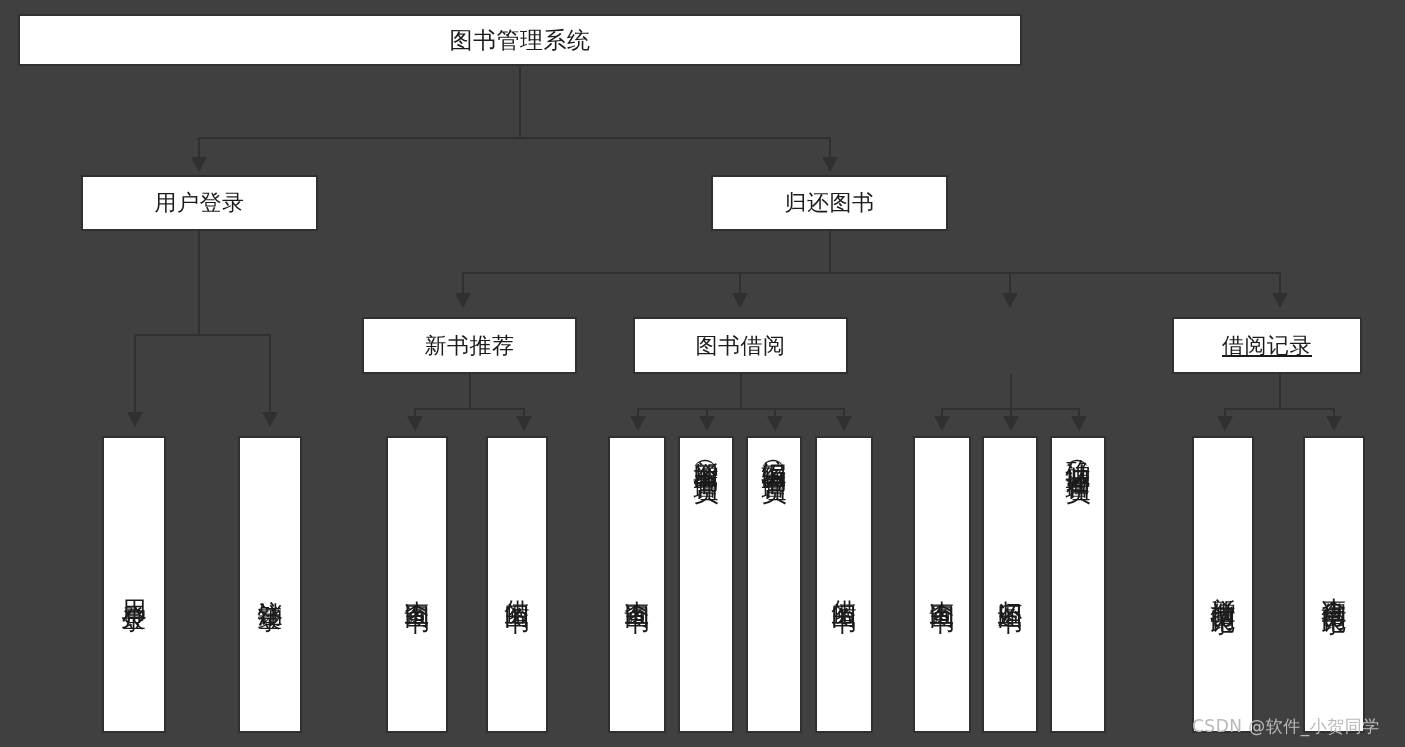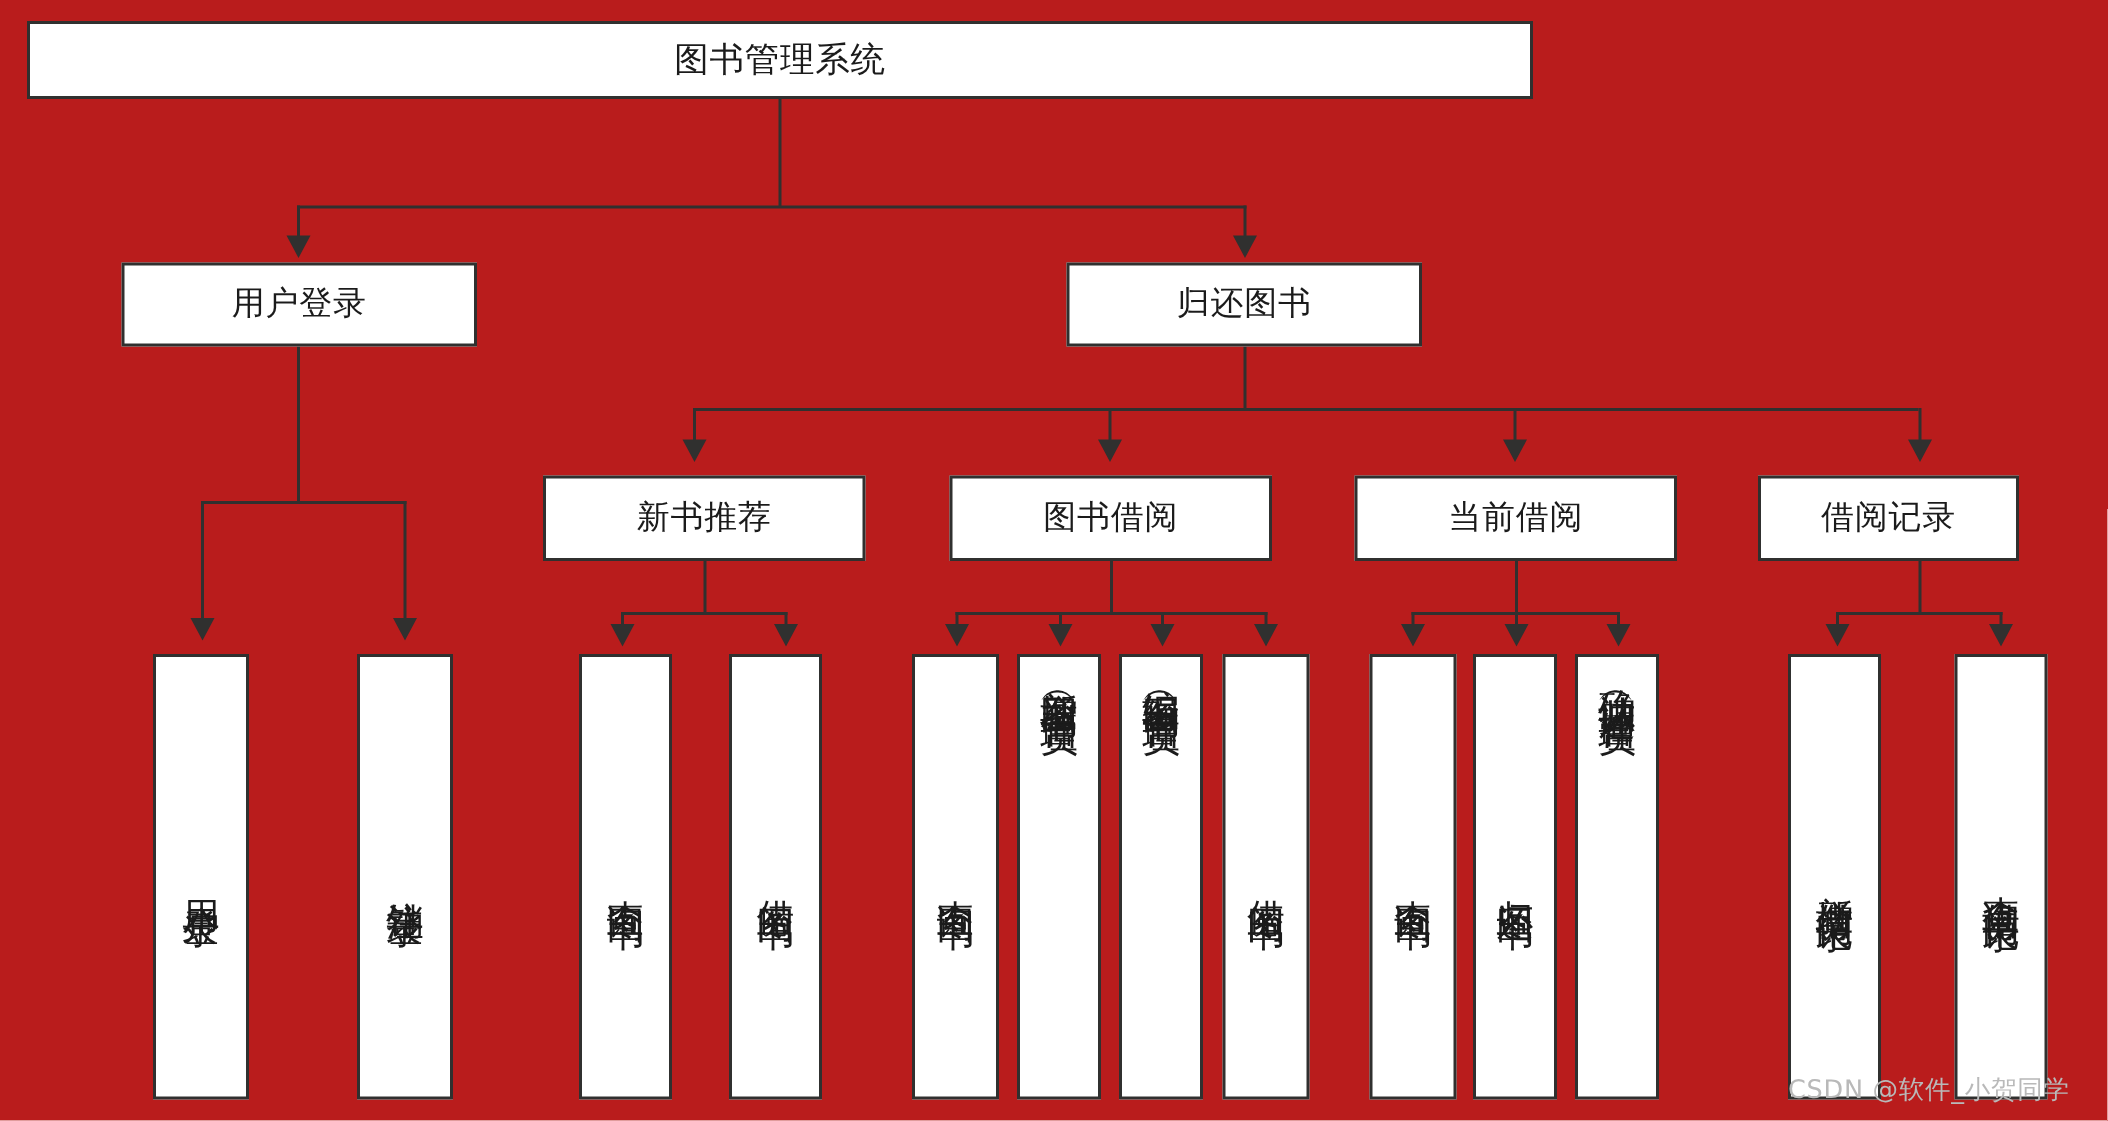--- a/index.html
+++ b/index.html
@@ -7,21 +7,21 @@
     padding: 0;
     background: #ffffff;
   }
   body {
     font-family: "DejaVu Sans", "Liberation Sans", sans-serif;
   }
   #canvas {
     position: relative;
     width: 1405px;
     height: 747px;
-    background: #b91c1c;
+    background: #404040;
     overflow: hidden;
   }
   .node {
     position: absolute;
     box-sizing: border-box;
     border: 2px solid #30302f;
     background: #ffffff;
     display: flex;
     align-items: center;
     justify-content: center;
@@ -130,24 +130,21 @@
   <div class="arrow" style="left:1002px; top:293px;"></div>
   <div class="vline" style="left:1279px; top:272px; height:23px;"></div>
   <div class="arrow" style="left:1272px; top:293px;"></div>
 
   <div class="node horiz" style="left:633px; top:317px; width:215px; height:57px;">
     <span class="label">图书借阅</span>
   </div>
   <div class="node horiz" style="left:362px; top:317px; width:215px; height:57px;">
     <span class="label">新书推荐</span>
   </div>
-  <div class="node horiz" style="left:903px; top:317px; width:215px; height:57px;">
-    <span class="label">当前借阅</span>
-  </div>
-  <div class="node horiz" style="left:1172px; top:317px; width:174px; height:57px;">
+  <div class="node horiz" style="left:1172px; top:317px; width:190px; height:57px;text-decoration:underline;">
     <span class="label">借阅记录</span>
   </div>
 
   <div class="vline" style="left:469px; top:374px; height:36px;"></div>
   <div class="hline" style="left:414px; top:408px; width:111px;"></div>
   <div class="vline" style="left:414px; top:408px; height:10px;"></div>
   <div class="arrow" style="left:407px; top:416px;"></div>
   <div class="vline" style="left:523px; top:408px; height:10px;"></div>
   <div class="arrow" style="left:516px; top:416px;"></div>
 

